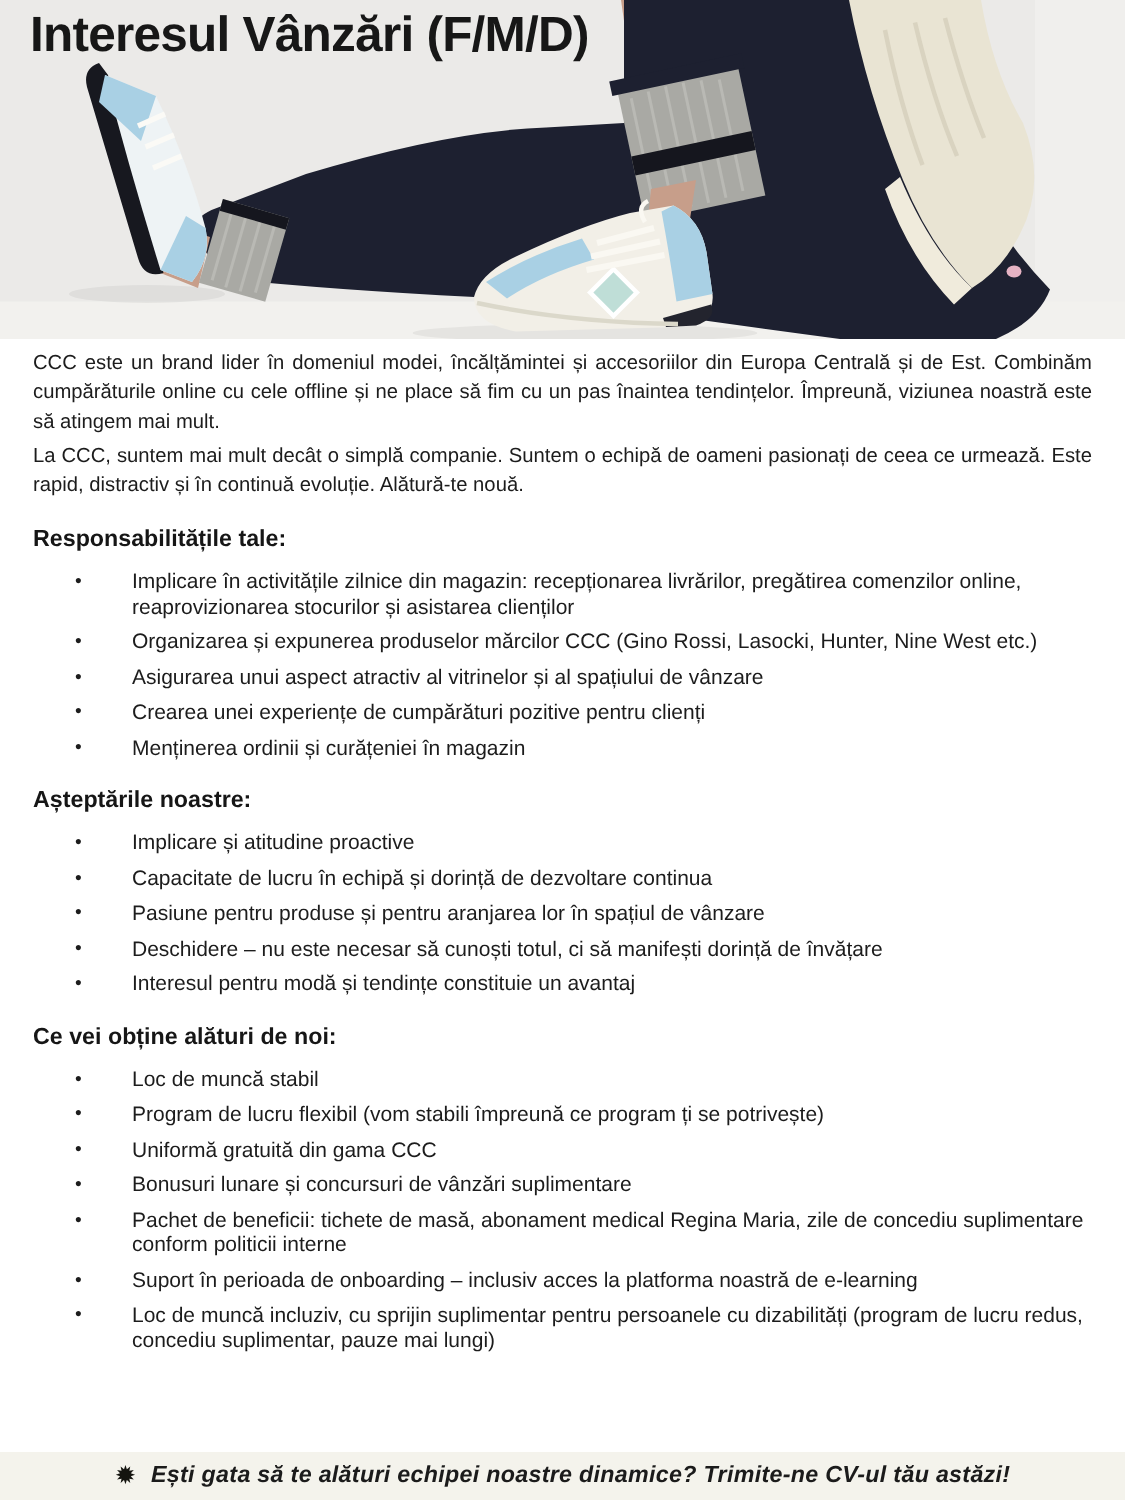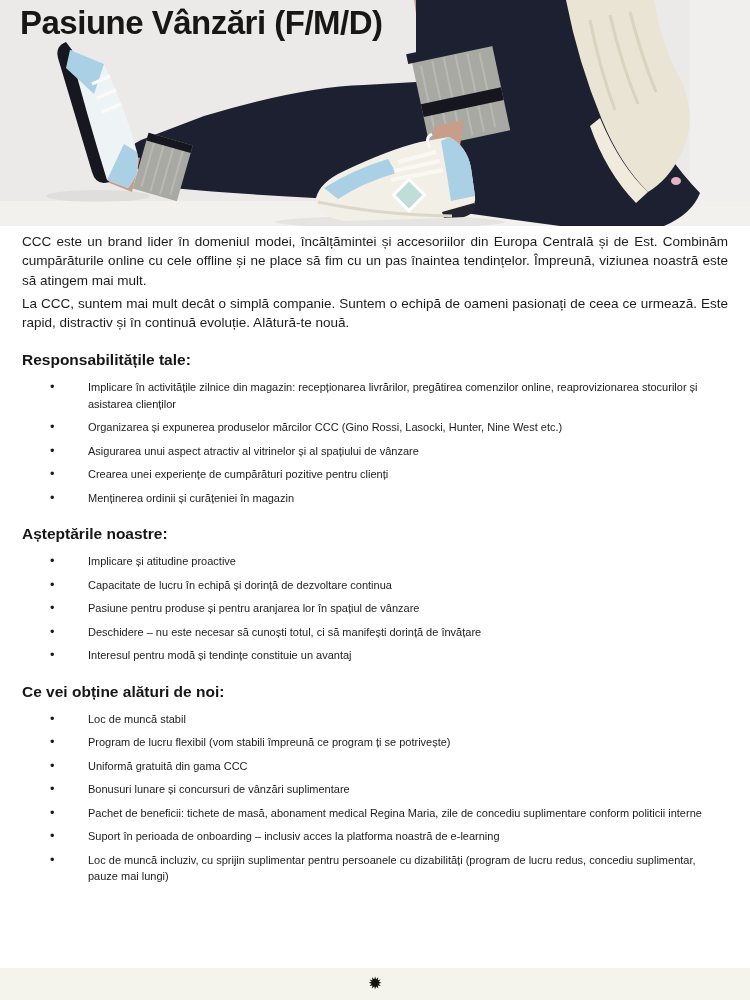--- a/index.html
+++ b/index.html
@@ -22,21 +22,21 @@
     margin:0 0 4px 0;
     font-size:13.5px; line-height:19.3px; text-align:justify;
   }
   .section h2 {
     margin:18px 0 9px 0;
     font-size:15.5px; line-height:20px; font-weight:700; color:#161616;
   }
   .section ul { list-style:none; margin:0; padding:0; }
   .section li {
     position:relative; padding-left:66px; margin:0 0 7px 0;
-    font-size:11px; line-height:16.5px; color:#1c1c1c;
+    font-size:14px; line-height:16.5px; color:#1c1c1c;
   }
   .section li::before {
     content:"\2022";
     position:absolute; left:28px; top:0;
     font-size:12.8px;
   }
   
   .footer {
     position:absolute; left:0; right:0; bottom:0; height:32px;
     background:#f4f3ec;
@@ -94,21 +94,21 @@
       <path d="M148,142 L148,192 M158,140 L158,194 M168,140 L168,194 M178,142 L178,192" stroke="#b9b9b4" stroke-width="2"></path>
       <rect x="140" y="138" width="46" height="8" fill="#15161e"></rect>
     </g>
 
     <path d="M66,42 Q55,46 58,58 L92,172 Q96,186 109,182 L101,152 Q82,92 72,50 Z" fill="#17181f"></path>
     <path d="M70,50 L104,64 Q126,110 137,152 Q141,172 128,188 L107,180 Q86,112 70,50 Z" fill="#eef3f5"></path>
     <path d="M70,50 L104,64 L94,94 L66,68 Z" fill="#a9d0e4"></path>
     <path d="M124,144 L137,152 Q141,172 128,188 L107,180 Z" fill="#a9d0e4"></path>
     <path d="M92,84 L110,76 M97,98 L116,90 M102,112 L121,104" stroke="#fbfaf6" stroke-width="3.5" fill="none"></path>
   </svg>
-  <h1>Pasiune Vânzări (F/M/D)</h1>
+  <h1>Interesul Vânzări (F/M/D)</h1>
 </header>
 
 <main class="content">
   <div class="intro">
     <p>CCC este un brand lider în domeniul modei, încălțămintei și accesoriilor din Europa Centrală și de Est. Combinăm cumpărăturile online cu cele offline și ne place să fim cu un pas înaintea tendințelor. Împreună, viziunea noastră este să atingem mai mult.</p>
     <p>La CCC, suntem mai mult decât o simplă companie. Suntem o echipă de oameni pasionați de ceea ce urmează. Este rapid, distractiv și în continuă evoluție. Alătură-te nouă.</p>
   </div>
 
   <section class="section">
     <h2>Responsabilitățile tale:</h2>
@@ -141,13 +141,14 @@
       <li>Bonusuri lunare și concursuri de vânzări suplimentare</li>
       <li>Pachet de beneficii: tichete de masă, abonament medical Regina Maria, zile de concediu suplimentare conform politicii interne</li>
       <li>Suport în perioada de onboarding – inclusiv acces la platforma noastră de e-learning</li>
       <li>Loc de muncă incluziv, cu sprijin suplimentar pentru persoanele cu dizabilități (program de lucru redus, concediu suplimentar, pauze mai lungi)</li>
     </ul>
   </section>
 </main>
 
 <footer class="footer">
   <span class="star">✹</span>
+  <span class="text">Ești gata să te alături echipei noastre dinamice? Trimite-ne CV-ul tău astăzi!</span>
 </footer>
 
 </body></html>

